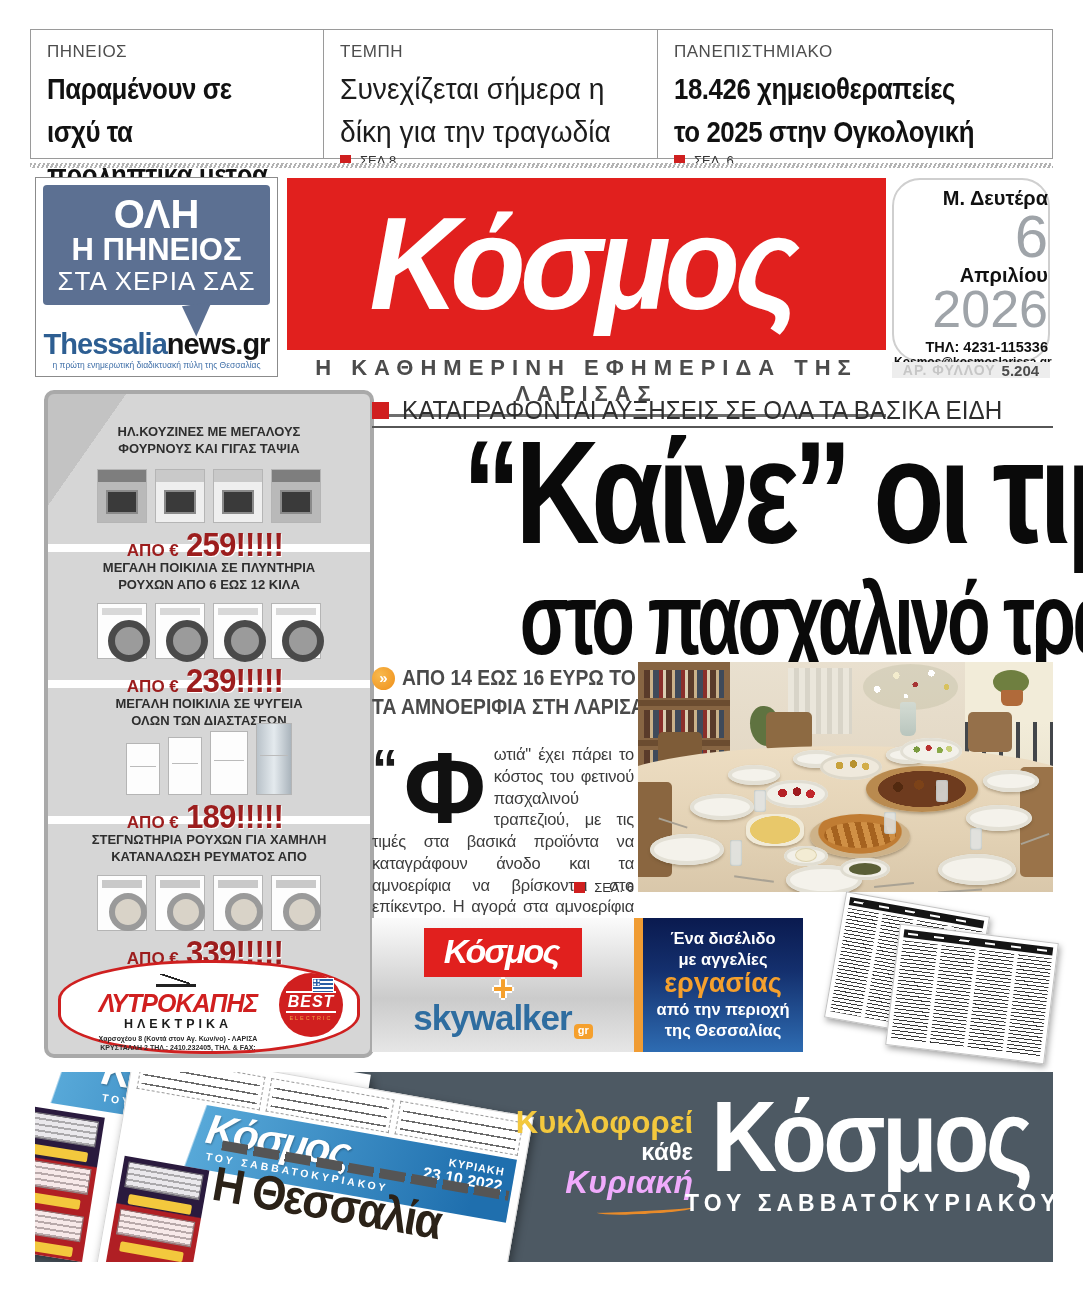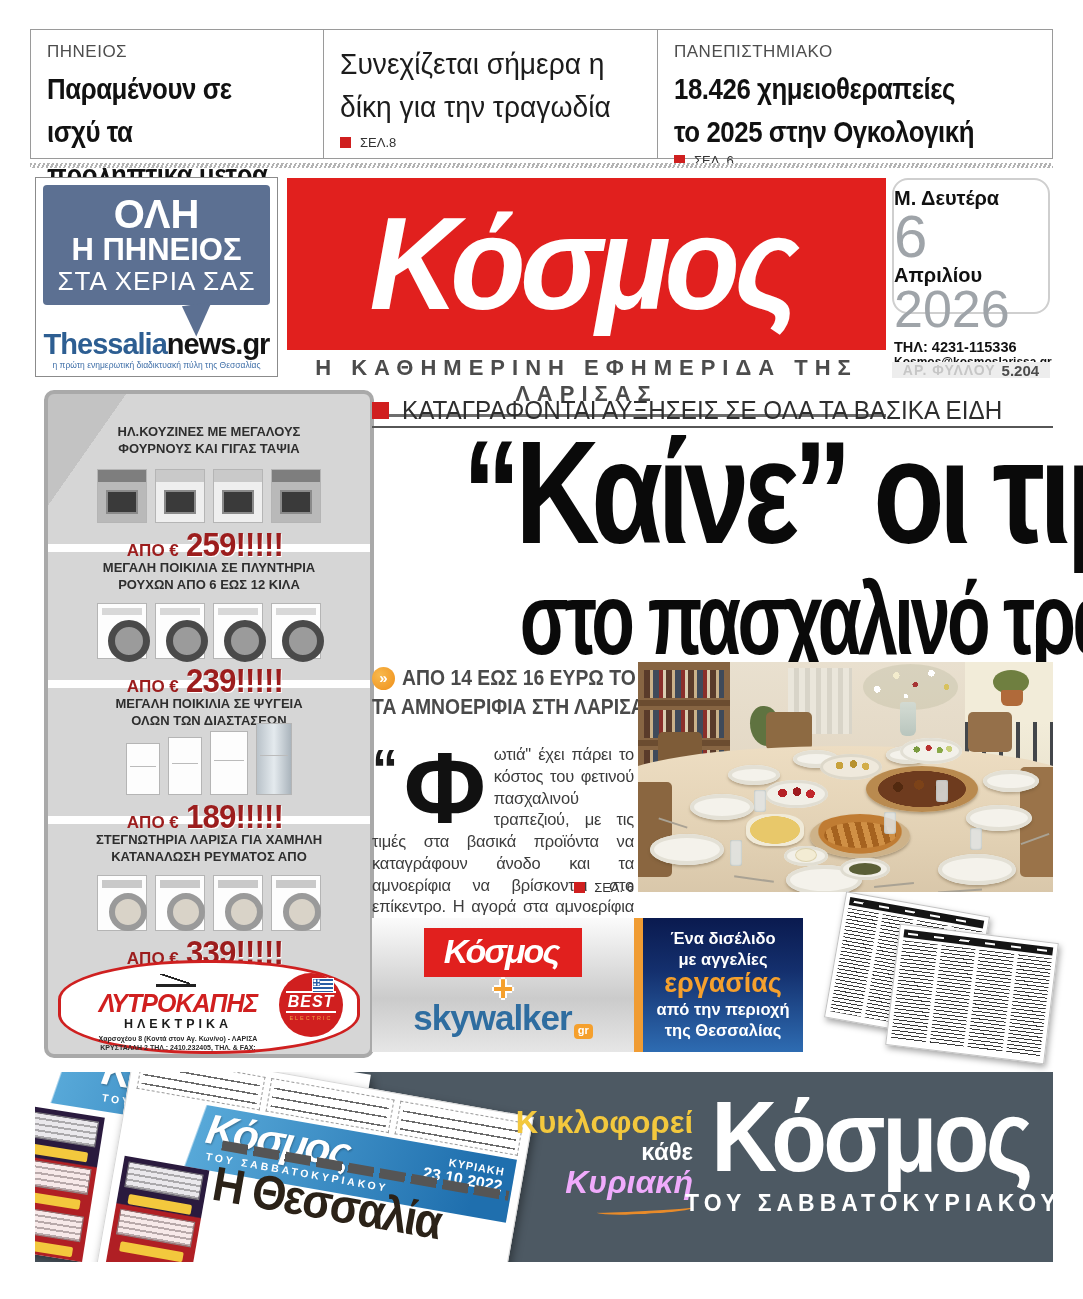--- a/index.html
+++ b/index.html
@@ -46,22 +46,22 @@
     font-size:8.5px; color:#3f6fa8; }
 
   .logo-box { position:absolute; left:287px; top:178px; width:599px; height:172px;
     background:#e1201e; display:flex; align-items:center; justify-content:center; }
   .logo-box span { color:#fff; font-weight:bold; font-style:italic; font-size:126px;
     letter-spacing:-6px; display:inline-block; transform:scale(.98,1.04); line-height:1; padding-right:10px; }
   .logo-sub { position:absolute; left:287px; top:355px; width:599px; text-align:center;
     border-bottom:3px solid #6e6e6e; padding-bottom:7px; }
   .logo-sub span { font-size:22px; font-weight:bold; color:#4c4c4c; letter-spacing:7px; }
 
-  .date-box { position:absolute; left:892px; top:178px; width:158px; height:136px;
-    background:#fff; border:2px solid #cfcfcf; border-radius:16px; text-align:left; padding-top:7px; }
+  .date-box { position:absolute; left:892px; top:178px; width:158px; height:184px;
+    background:#fff; border:2px solid #cfcfcf; border-radius:28px; text-align:right; padding-top:7px; }
   .db-day   { font-size:20px; font-weight:bold; color:#111; line-height:1.1; }
   .db-num   { font-size:60px; color:#9fa4a9; line-height:.92; font-weight:400; }
   .db-month { font-size:20px; font-weight:bold; color:#111; line-height:1.1; }
   .db-year  { font-size:52px; color:#9fa4a9; line-height:.92; font-weight:400; }
   .db-phone { font-size:14.5px; font-weight:bold; color:#111; margin-top:5px; }
   .db-email { font-size:12px; font-weight:bold; color:#111; }
   .issue-strip { position:absolute; left:892px; top:362px; width:158px; height:16px;
     background:#ededed; display:flex; align-items:center; justify-content:center; gap:6px; }
   .issue-strip .lbl { font-size:14px; font-weight:bold; color:#c6c6c6; letter-spacing:1px; }
   .issue-strip .num { font-size:15px; font-weight:bold; color:#4b4b4b; }
@@ -326,20 +326,21 @@
   <div class="top-strip">
     <div class="ts-col ts-col1">
       <div class="ts-kicker">ΠΗΝΕΙΟΣ</div>
       <div class="ts-head ts-head-bold"><span>Παραμένουν σε ισχύ τα προληπτικά μέτρα</span></div>
       <div class="page-ref">
         <span class="red-sq"></span>
         <span>ΣΕΛ. 7</span>
       </div>
     </div>
     <div class="ts-col ts-col2">
+      <div class="ts-kicker">ΤΕΜΠΗ</div>
       <div class="ts-head ts-head-light"><span>Συνεχίζεται σήμερα η δίκη για την τραγωδία</span></div>
       <div class="page-ref">
         <span class="red-sq"></span>
         <span>ΣΕΛ.8</span>
       </div>
     </div>
     <div class="ts-col ts-col3">
       <div class="ts-kicker">ΠΑΝΕΠΙΣΤΗΜΙΑΚΟ</div>
       <div class="ts-head ts-head-bold"><span>18.426 χημειοθεραπείες το 2025 στην Ογκολογική</span></div>
       <div class="page-ref">
@@ -427,21 +428,21 @@
         <div class="appl fridge f3"></div>
         <div class="appl fridge steel"></div>
       </div>
       <div class="ad-price">
         <span class="pfx">ΑΠΟ €</span><span class="val">189!!!!!</span>
       </div>
     </div>
     <div class="ad-sep"></div>
     <div class="ad-sec">
       <div class="ad-title">
-        <div>ΣΤΕΓΝΩΤΗΡΙΑ ΛΑΡΙΣΑ ΓΙΑ ΧΑΜΗΛΗ</div>
+        <div>ΣΤΕΓΝΩΤΗΡΙΑ ΡΟΥΧΩΝ ΓΙΑ ΧΑΜΗΛΗ</div>
         <div>ΚΑΤΑΝΑΛΩΣΗ ΡΕΥΜΑΤΟΣ ΑΠΟ</div>
       </div>
       <div class="ad-products">
         <div class="appl dryer"></div>
         <div class="appl dryer"></div>
         <div class="appl dryer"></div>
         <div class="appl dryer"></div>
       </div>
       <div class="ad-price">
         <span class="pfx">ΑΠΟ €</span><span class="val">339!!!!!</span>

